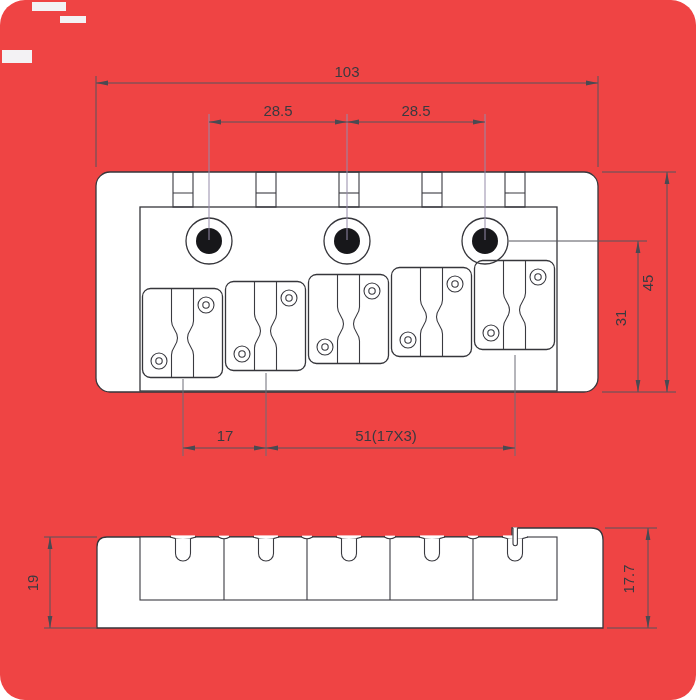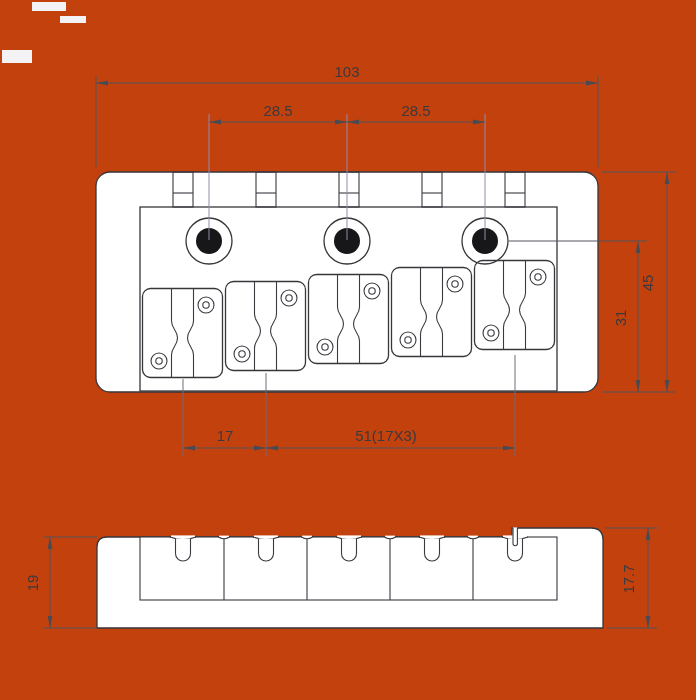--- a/index.html
+++ b/index.html
@@ -1,17 +1,17 @@
 <!DOCTYPE html>
 <html><head>
 <meta charset="utf-8">
 <style>
   html,body{margin:0;padding:0;background:#ffffff;}
-  .stage{position:relative;width:696px;height:700px;background:#c2410c;overflow:hidden;
-         font-family:"Liberation Sans", sans-serif;}
+  .stage{position:relative;width:696px;height:700px;background:#ef4444;overflow:hidden;
+         font-family:"Liberation Sans", sans-serif;border-radius:25px;}
   svg{display:block;}
   .geo{stroke:#36363b;stroke-width:1.3;fill:none;}
   .geo-thin{stroke:#3a3a40;stroke-width:1.1;fill:none;}
   .white{fill:#ffffff;}
   .dim{stroke:#55555c;stroke-width:1;fill:none;}
   .ext-purple{stroke:#958ba9;stroke-width:1;fill:none;}
   .ext-gray{stroke:#6d6d76;stroke-width:1;fill:none;}
   .arrow{fill:#4a4a52;stroke:none;}
   text.dimtxt{font-family:"Liberation Sans", sans-serif;font-size:15px;fill:#3a3a40;}
   .wm{position:absolute;background:#f3f2f4;}

